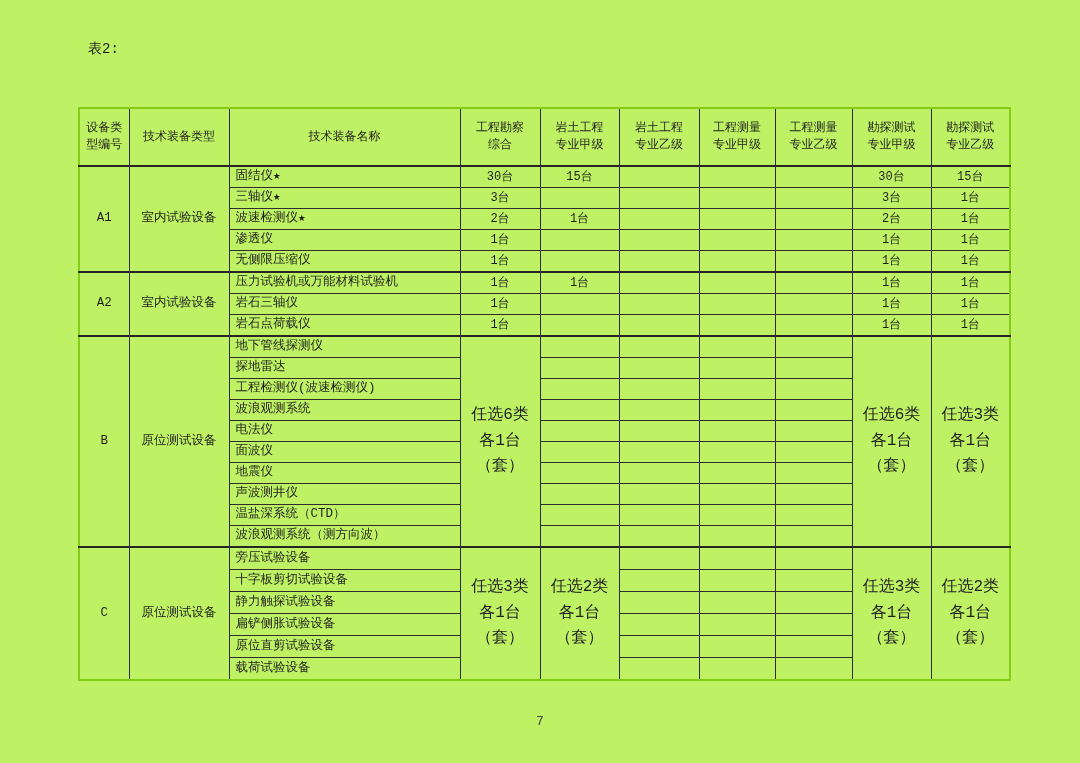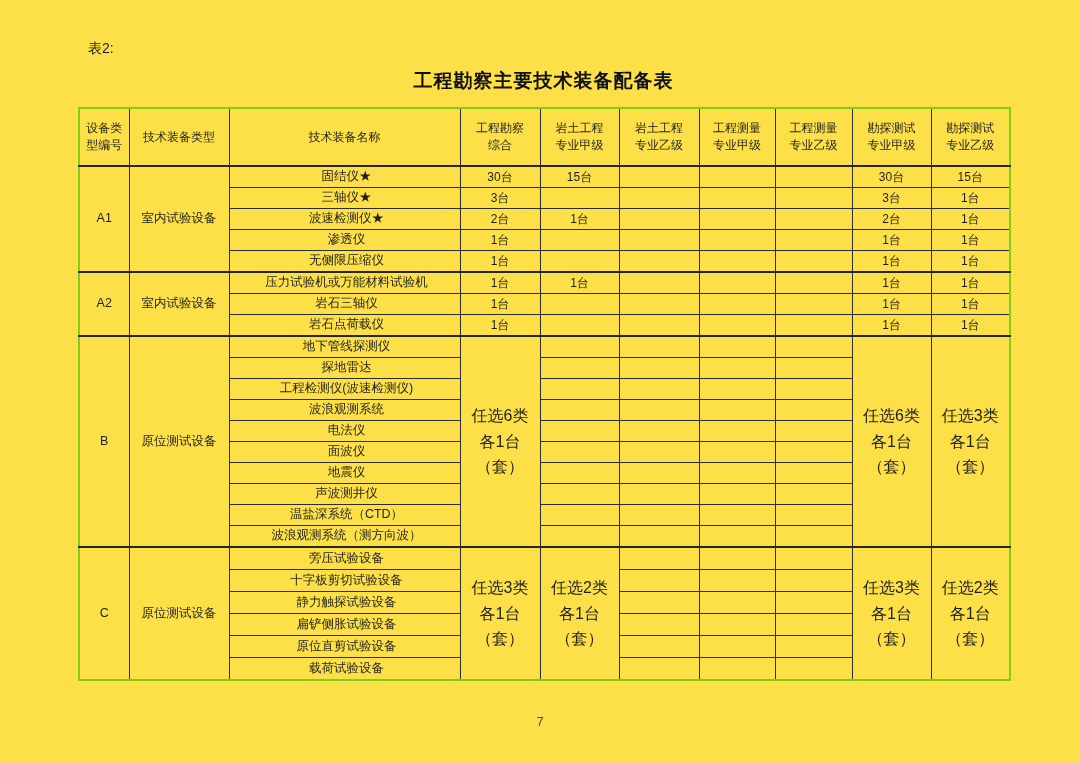--- a/index.html
+++ b/index.html
@@ -1,21 +1,21 @@
 <!DOCTYPE html>
 <html><head>
 <meta charset="utf-8">
 <style>
   html,body{margin:0;padding:0;}
   body{background:#ffffff;}
   .page{
     position:relative;
     width:1080px;height:763px;
-    background:#fde047;
-    font-family:Liberation Sans, sans-serif;
+    background:#bef264;
+    font-family:Liberation Mono, monospace;
     color:#1f1f1f;
     overflow:hidden;
   }
   .table-label{
     position:absolute;top:40px;left:88px;
     font-size:14px;
   }
   .doc-title{
     position:absolute;top:68px;left:78px;width:931px;
     text-align:center;
@@ -40,41 +40,40 @@
     line-height:1.4;
     overflow:hidden;
   }
   .equip thead th{
     height:56px;
     border-bottom:2px solid #262626;
   }
   .equip tbody td{height:20px;}
   .equip tbody tr.rc td{height:21px;}
   .equip td.name{
-    text-align:center;
+    text-align:left;
     padding-left:6px;
     font-size:12.5px;
     white-space:nowrap;
   }
   .equip td.code, .equip td.type{font-size:12.5px;}
   .equip td.merged{font-size:16px;line-height:1.6;}
   .equip tr.sec-top td{border-top:2px solid #262626;}
   .page-footer{
     position:absolute;top:714px;left:0;width:1080px;
     text-align:center;
     font-size:13px;color:#4a4a4a;
   }
 </style>
 </head>
 <body>
 
 <div class="page">
 
   <div class="table-label">表2:</div>
-  <div class="doc-title">工程勘察主要技术装备配备表</div>
 
   <table class="equip">
     <colgroup>
       <col style="width:50px">
         <col style="width:100px">
         <col style="width:231px">
       <col style="width:80px">
         <col style="width:79px">
         <col style="width:80px">
       <col style="width:76px">

